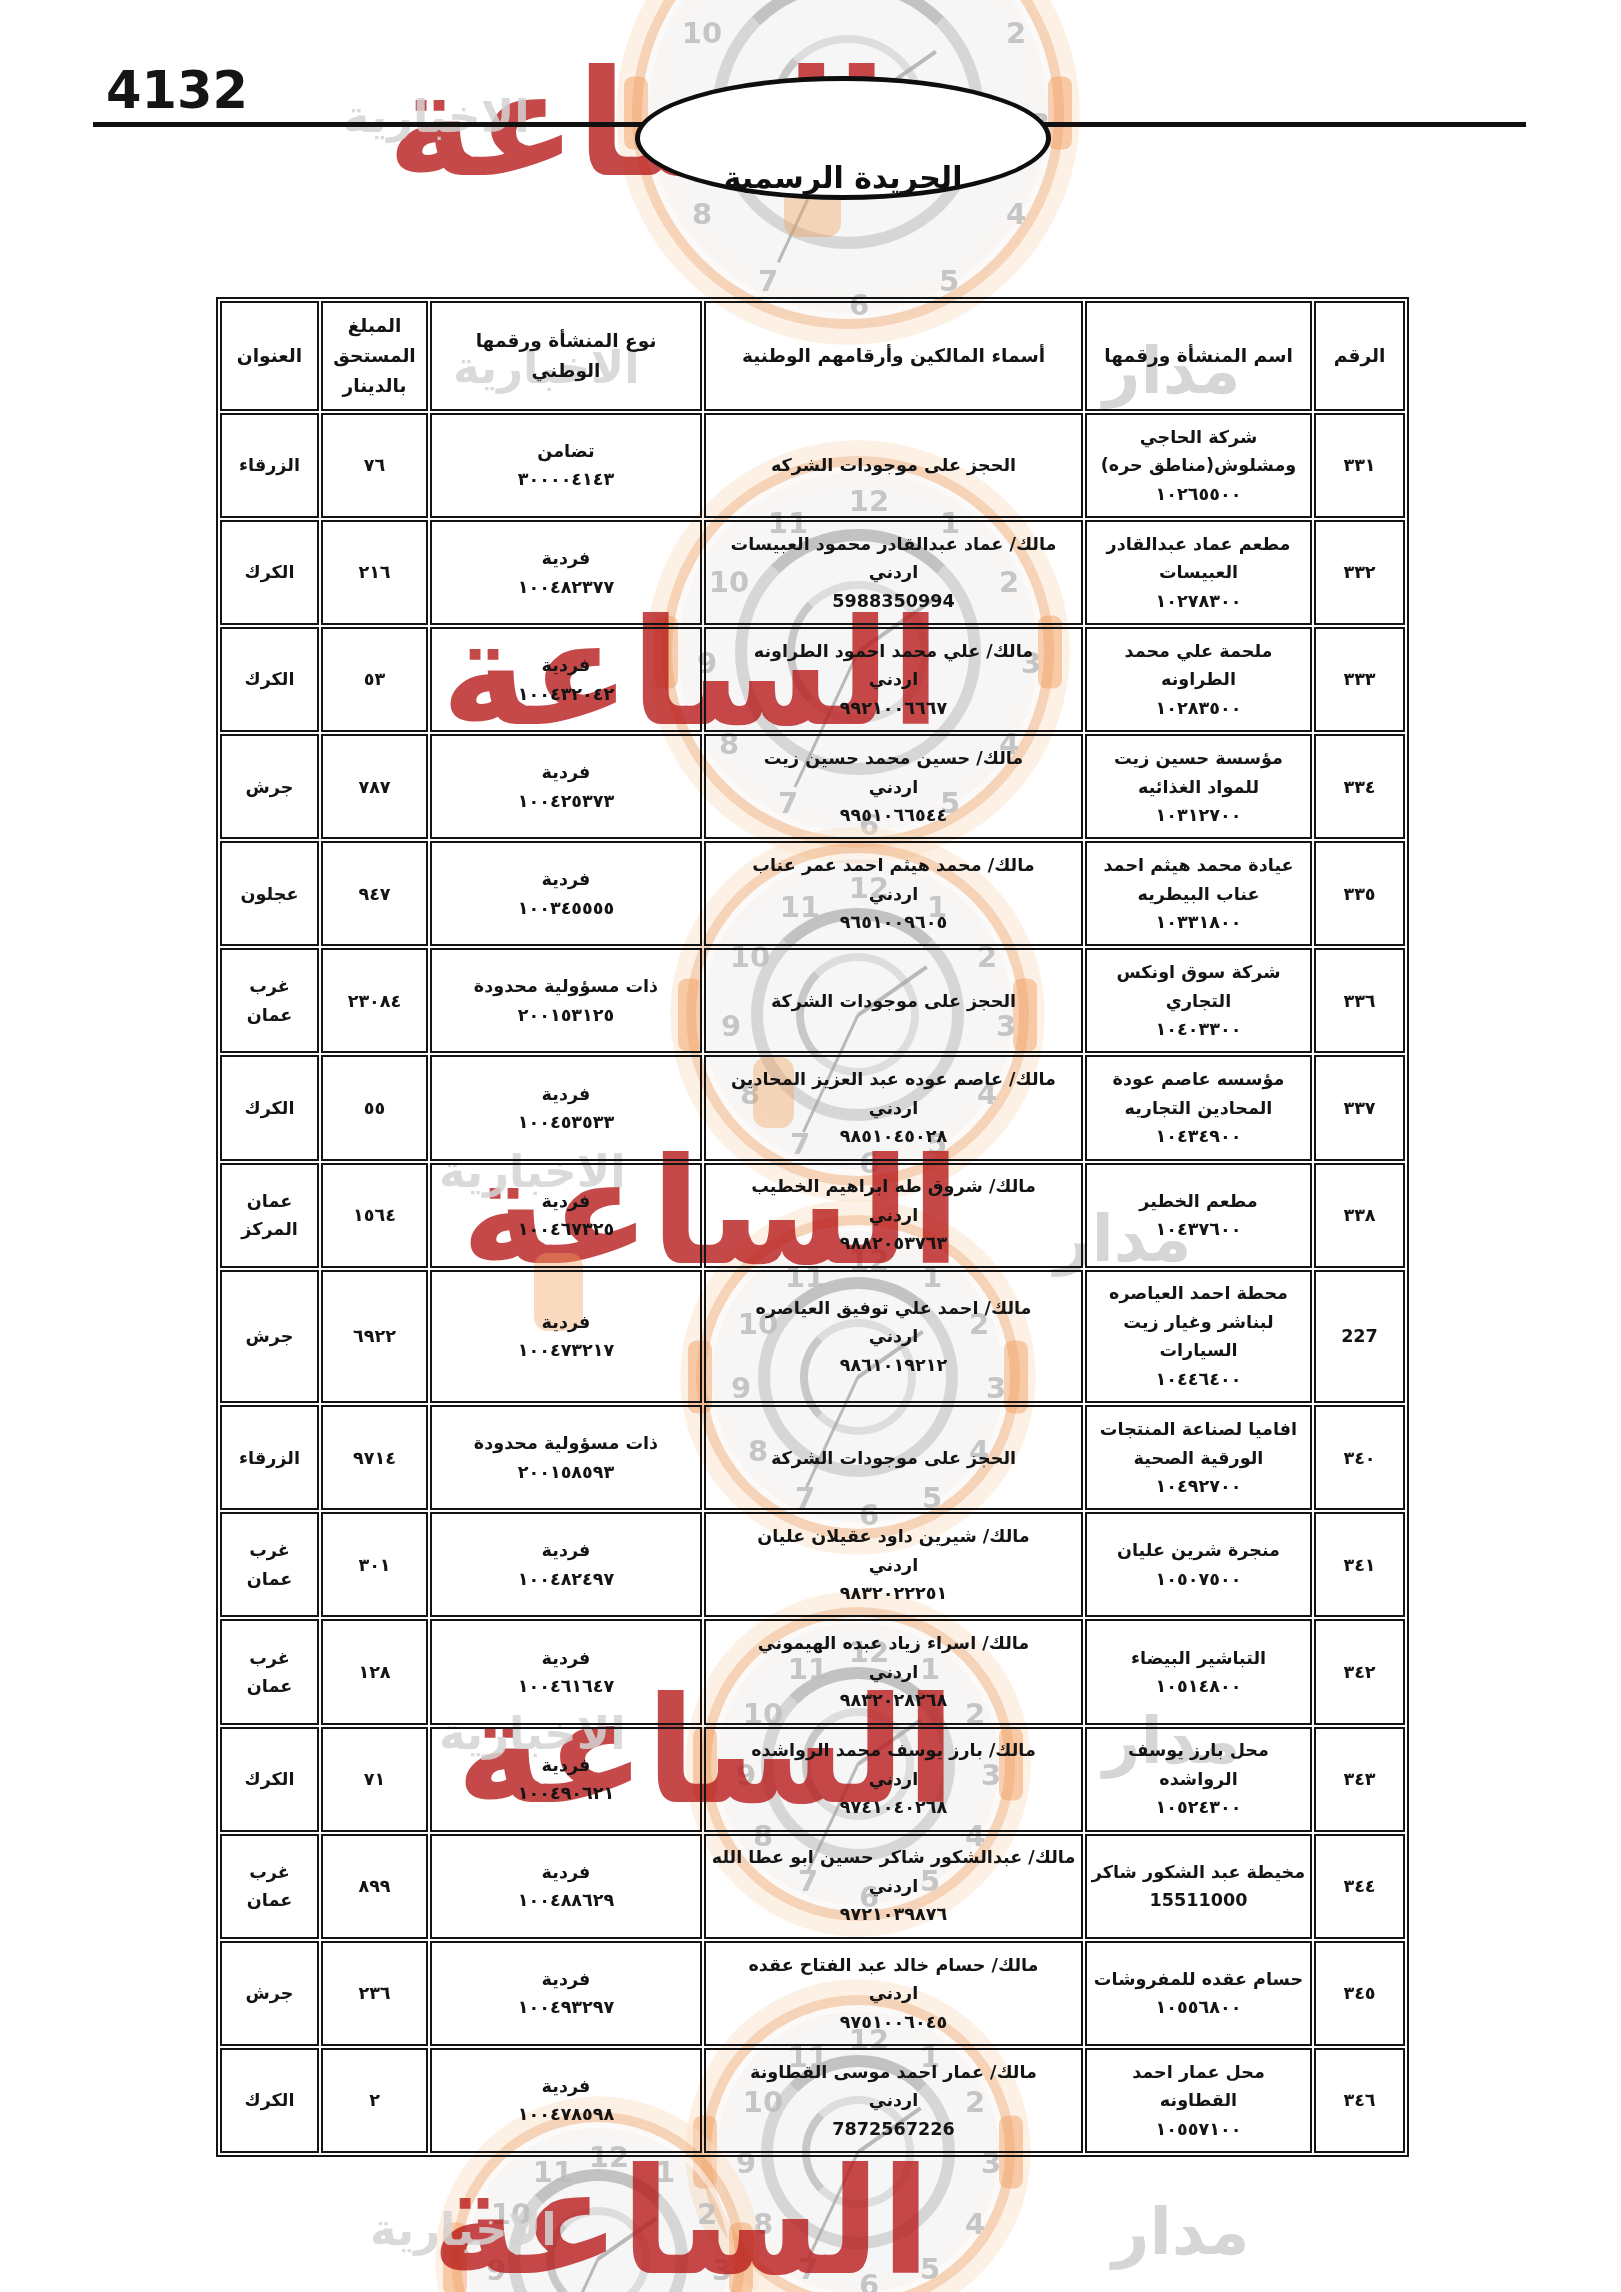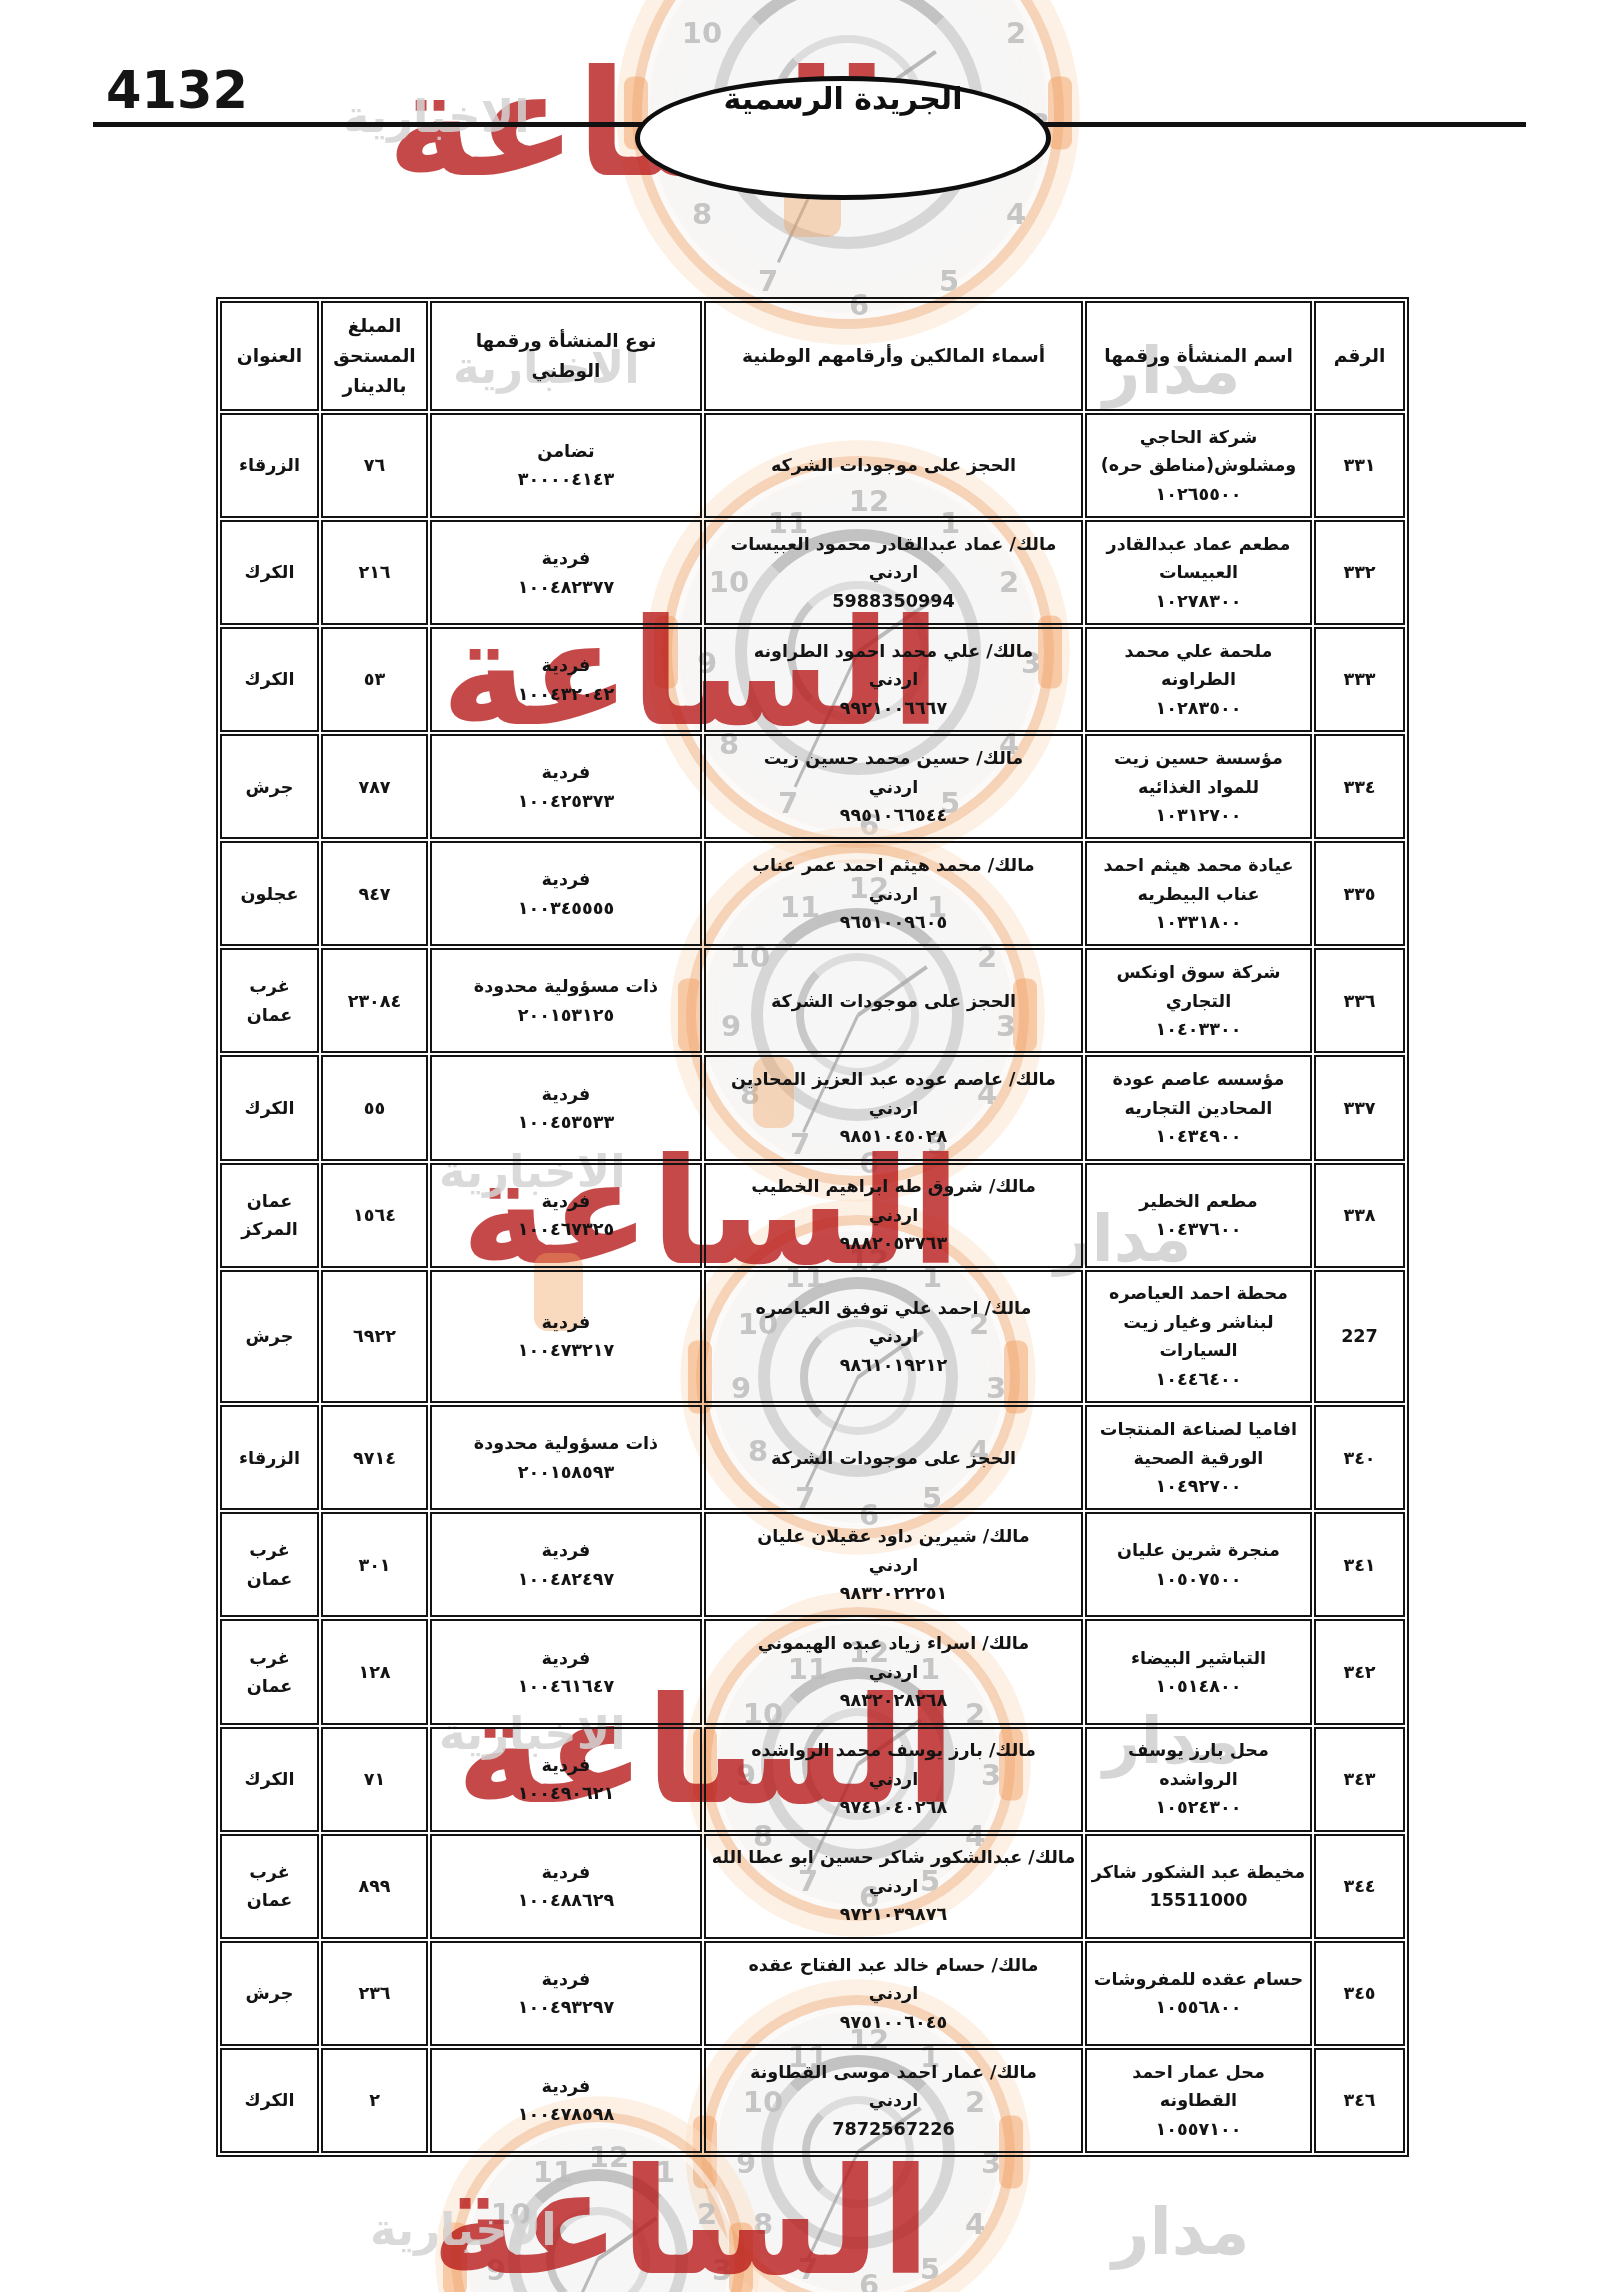--- a/index.html
+++ b/index.html
@@ -30,21 +30,21 @@
   .wm-lg{font-size:65px;color:#cfcfcf;opacity:.85;}
   .wm-big{font-size:147px;color:#b91c1c;opacity:.8;letter-spacing:3.9px;}
   .orange-blob{position:absolute;background:rgba(243,163,94,.40);border-radius:13.7px;}
 
   
   .page-number{position:absolute;left:106px;top:61px;z-index:1;
                font-size:51px;font-weight:bold;color:#151515;}
   .header-rule{position:absolute;left:93px;top:122px;width:1433px;height:4.9px;background:#111;z-index:1;}
   .title-ellipse{position:absolute;left:635px;top:76px;width:406px;height:114px;z-index:2;
                  background:#ffffff;border:5.9px solid #0e0e0e;border-radius:50%;
-                 display:flex;align-items:flex-start;justify-content:center;}
+                 display:flex;align-items:flex-end;justify-content:center;}
   .title-ellipse span{font-size:30px;font-weight:bold;color:#101010;}
 
   
   table.gazette{position:absolute;top:297px;right:212px;z-index:1;
                 border-collapse:separate;border-spacing:2.9px;
                 border:2.5px solid #131313;background:transparent;table-layout:fixed;}
   table.gazette th, table.gazette td{
       border:2.5px solid #131313;background:transparent;
       text-align:center;vertical-align:middle;
       font-weight:bold;font-size:17.6px;line-height:1.62;

